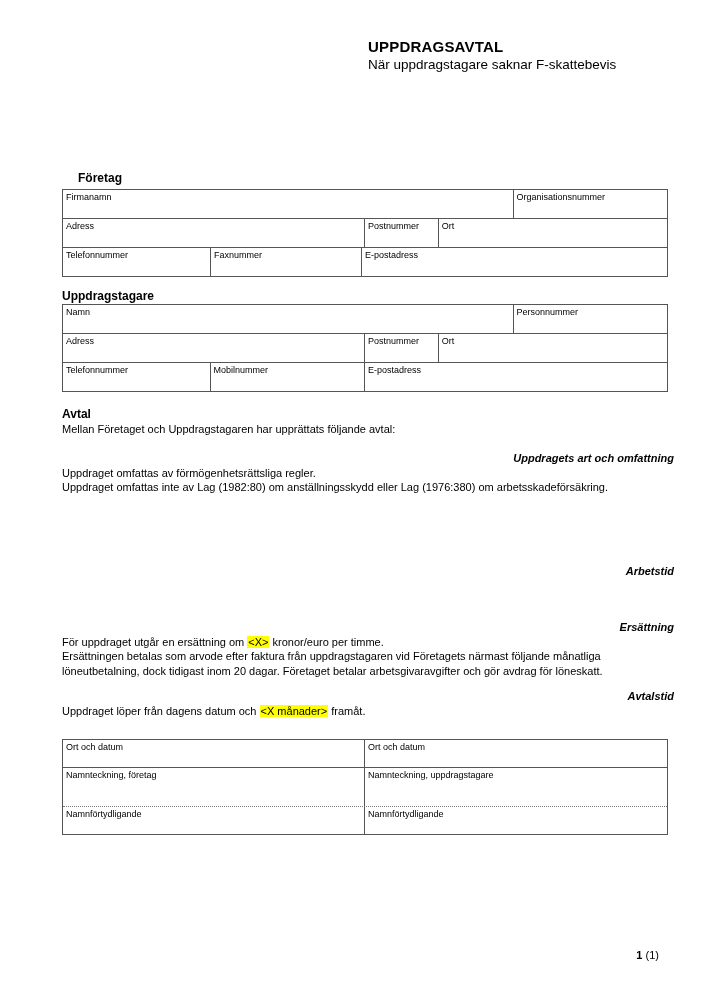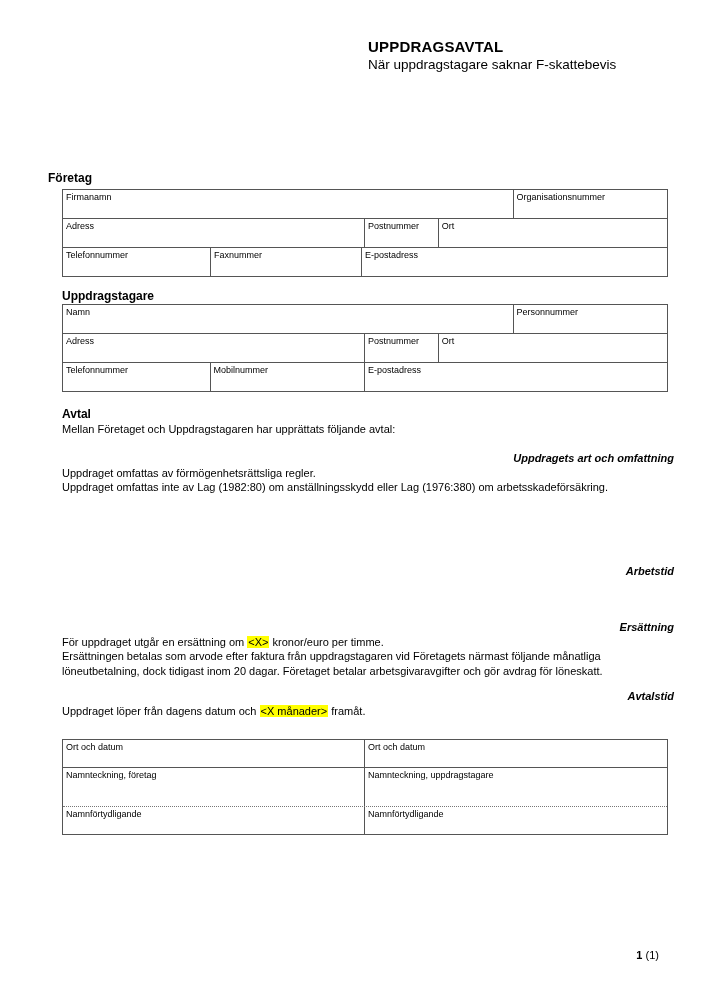--- a/index.html
+++ b/index.html
@@ -54,21 +54,21 @@
 </head>
 <body>
 
 <div class="page">
 
   <div class="abs title-block">
     <div class="doc-title">UPPDRAGSAVTAL</div>
     <div class="doc-subtitle">När uppdragstagare saknar F-skattebevis</div>
   </div>
 
-  <div class="abs section-heading" style="left:48px; top:171px;">Företag</div>
+  <div class="abs section-heading" style="left:78px; top:171px;">Företag</div>
   <div class="abs ftable" style="left:62px; top:189px;">
     <div class="frow">
       <div class="fcell" style="width:452px;">
         <span class="flabel">Firmanamn</span>
       </div>
       <div class="fcell" style="width:154px;">
         <span class="flabel">Organisationsnummer</span>
       </div>
     </div>
     <div class="frow">

